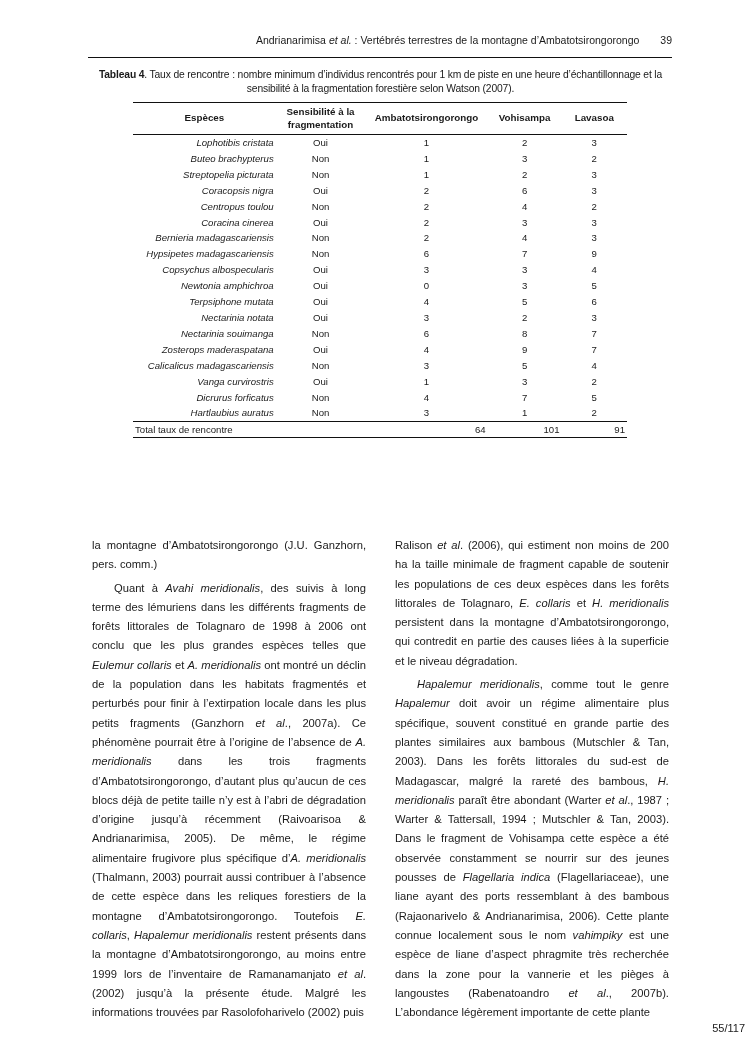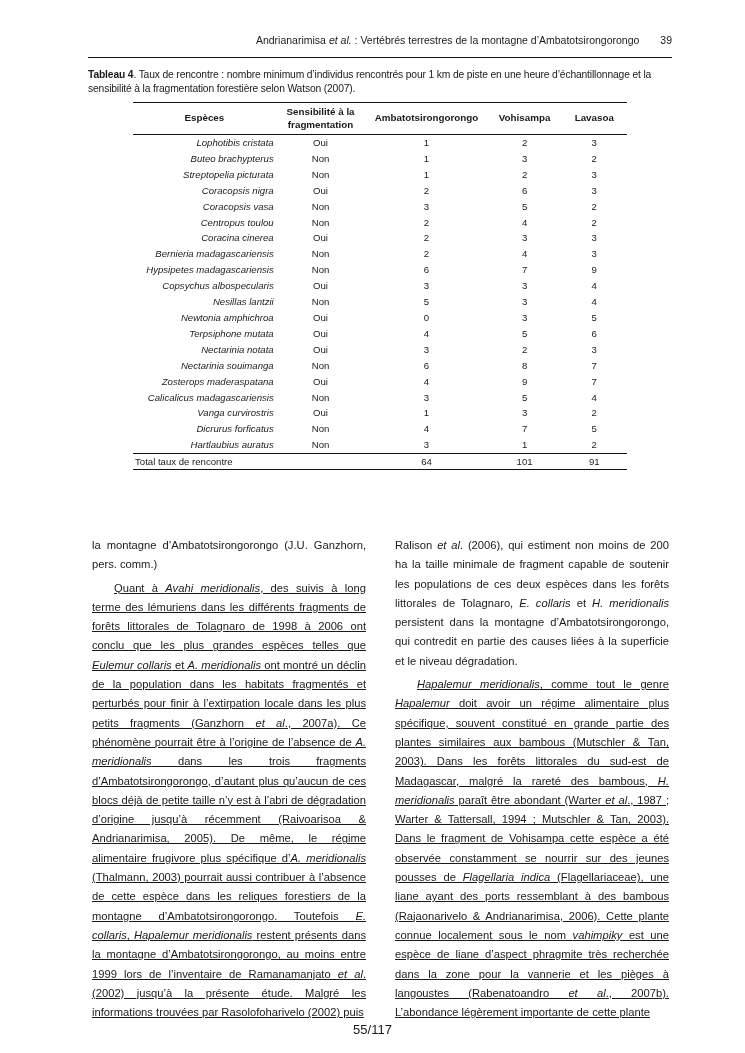--- a/index.html
+++ b/index.html
@@ -2,39 +2,39 @@
 <html><head>
 <meta charset="utf-8">
 <style>
   html, body { margin:0; padding:0; background:#ffffff; }
   body { width:745px; height:1053px; position:relative; overflow:hidden;
          font-family:"Liberation Sans", sans-serif; color:#1a1a1a; }
   .running-head { position:absolute; left:88px; top:34px; width:584px; height:16px;
          font-size:10.5px; text-align:right; border-bottom:1.3px solid #111; padding-bottom:7px; }
   .running-head .pg { display:inline-block; margin-left:18px; }
   .caption { position:absolute; left:88px; top:68px; width:585px; font-size:10.3px; line-height:14px;
-         letter-spacing:-0.15px; }
+         letter-spacing:-0.15px;text-align:center; }
   .caption b { font-weight:bold; }
   table.t { position:absolute; left:133px; top:102px; width:494px; border-collapse:collapse;
          font-size:9.6px; }
   table.t thead th { font-weight:bold; font-size:9.8px; line-height:12.5px; padding:3px 2px 3px 2px;
          border-top:1.3px solid #111; border-bottom:1.3px solid #111; text-align:center; vertical-align:middle; }
   table.t tbody td { height:15.9px; padding:0 2px; text-align:center; line-height:15.9px; white-space:nowrap; }
   table.t tbody td.sp { text-align:right; font-style:italic; padding-left:2px; }
   table.t tfoot td { border-top:1.3px solid #111; border-bottom:1.3px solid #111; height:15px;
-         text-align:center; padding:0 2px; line-height:15px; }
+         text-align:right; padding:0 2px; line-height:15px; }
   table.t tfoot td.lbl { text-align:left; }
   .col { position:absolute; top:532px; width:282px; font-size:11.2px; line-height:19.3px;
          text-align:justify; }
   .col p { margin:4px; }
-  .col p.ind { text-indent:22px;text-decoration:underline; }
+  .col p.ind { text-indent:22px; }
   .col.left { left:88px; }
   .col.right { left:391px; }
   .col i { font-style:italic; }
-  .folio { position:absolute; top:1022px; left:0; width:745px; text-align:center; font-size:13px; }
+  .folio { position:absolute; top:1022px; left:0; width:745px; text-align:right; font-size:11px; }
 </style>
 </head>
 <body>
 
 <div class="running-head">
   <span>Andrianarimisa</span>
   <i>et al.</i><span> : Vertébrés terrestres de la montagne d’Ambatotsirongorongo</span>
   <span class="pg">39</span>
 </div>
 
@@ -73,27 +73,20 @@
         <td>3</td>
       </tr>
       <tr>
         <td class="sp">Coracopsis nigra</td>
         <td>Oui</td>
         <td>2</td>
         <td>6</td>
         <td>3</td>
       </tr>
       <tr>
-        <td class="sp">Coracopsis vasa</td>
-        <td>Non</td>
-        <td>3</td>
-        <td>5</td>
-        <td>2</td>
-      </tr>
-      <tr>
         <td class="sp">Centropus toulou</td>
         <td>Non</td>
         <td>2</td>
         <td>4</td>
         <td>2</td>
       </tr>
       <tr>
         <td class="sp">Coracina cinerea</td>
         <td>Oui</td>
         <td>2</td>
@@ -111,27 +104,20 @@
         <td class="sp">Hypsipetes madagascariensis</td>
         <td>Non</td>
         <td>6</td>
         <td>7</td>
         <td>9</td>
       </tr>
       <tr>
         <td class="sp">Copsychus albospecularis</td>
         <td>Oui</td>
         <td>3</td>
-        <td>3</td>
-        <td>4</td>
-      </tr>
-      <tr>
-        <td class="sp">Nesillas lantzii</td>
-        <td>Non</td>
-        <td>5</td>
         <td>3</td>
         <td>4</td>
       </tr>
       <tr>
         <td class="sp">Newtonia amphichroa</td>
         <td>Oui</td>
         <td>0</td>
         <td>3</td>
         <td>5</td>
       </tr>

